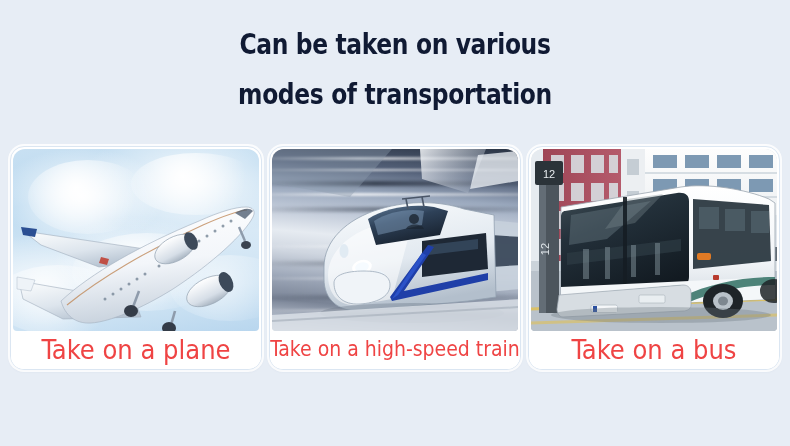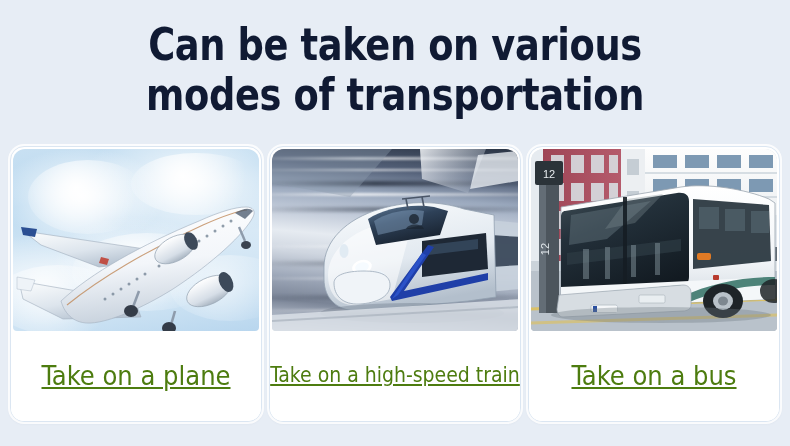--- a/index.html
+++ b/index.html
@@ -23,21 +23,21 @@
   
   .headline {
     position: absolute;
     left: 0;
     top: 20px;
     width: 790px;
     text-align: center;
     color: #101a33;
     font-family: "DejaVu Sans Condensed", "Liberation Sans Narrow", "Liberation Sans", sans-serif;
     font-weight: 700;
-    font-size: 44px;
+    font-size: 28px;
     line-height: 50px;
     letter-spacing: -0.4px;
   }
   .headline .hl-line {
     display: block;
     white-space: nowrap;
     transform: scaleX(0.93);
   }
 
   
@@ -47,21 +47,21 @@
     top: 146px;
     width: 770px;
     height: 226px;
     display: flex;
     justify-content: space-between;
     align-items: flex-start;
   }
   .card {
     position: relative;
     width: 252px;
-    height: 276px;
+    height: 224px;
     background: #ffffff;
     border-radius: 14px;
     border: 1px solid #dbe6f2;
     box-shadow: 0 0 0 2px rgba(255,255,255,0.85), 0 1px 3px rgba(70,100,140,0.18);
     overflow: hidden;
     display: flex;
     flex-direction: column;
     box-sizing: border-box;
   }
   .card-photo {
@@ -71,26 +71,25 @@
     margin: 2px 2px 0 2px;
     border-radius: 12px 12px 4px 4px;
     overflow: hidden;
   }
   .card-label {
     flex: 1 1 auto;
     display: flex;
     align-items: center;
     justify-content: center;
     background: #ffffff;
-    color: #4d7c0f;
+    color: #ef4444;
     font-family: "DejaVu Sans Condensed", "Liberation Sans Narrow", "Liberation Sans", sans-serif;
     font-weight: 400;
     white-space: nowrap;
     padding-bottom: 2px;
-    text-decoration: underline;
   }
   .card-label.size-lg { font-size: 27px; }
   .card-label.size-sm { font-size: 21px; text-align: right; }
 
   
   .sky {
     position: absolute;
     inset: 0;
     background:
       radial-gradient(120px 70px at 28% 26%, rgba(255,255,255,0.95) 0%, rgba(255,255,255,0.0) 70%),

